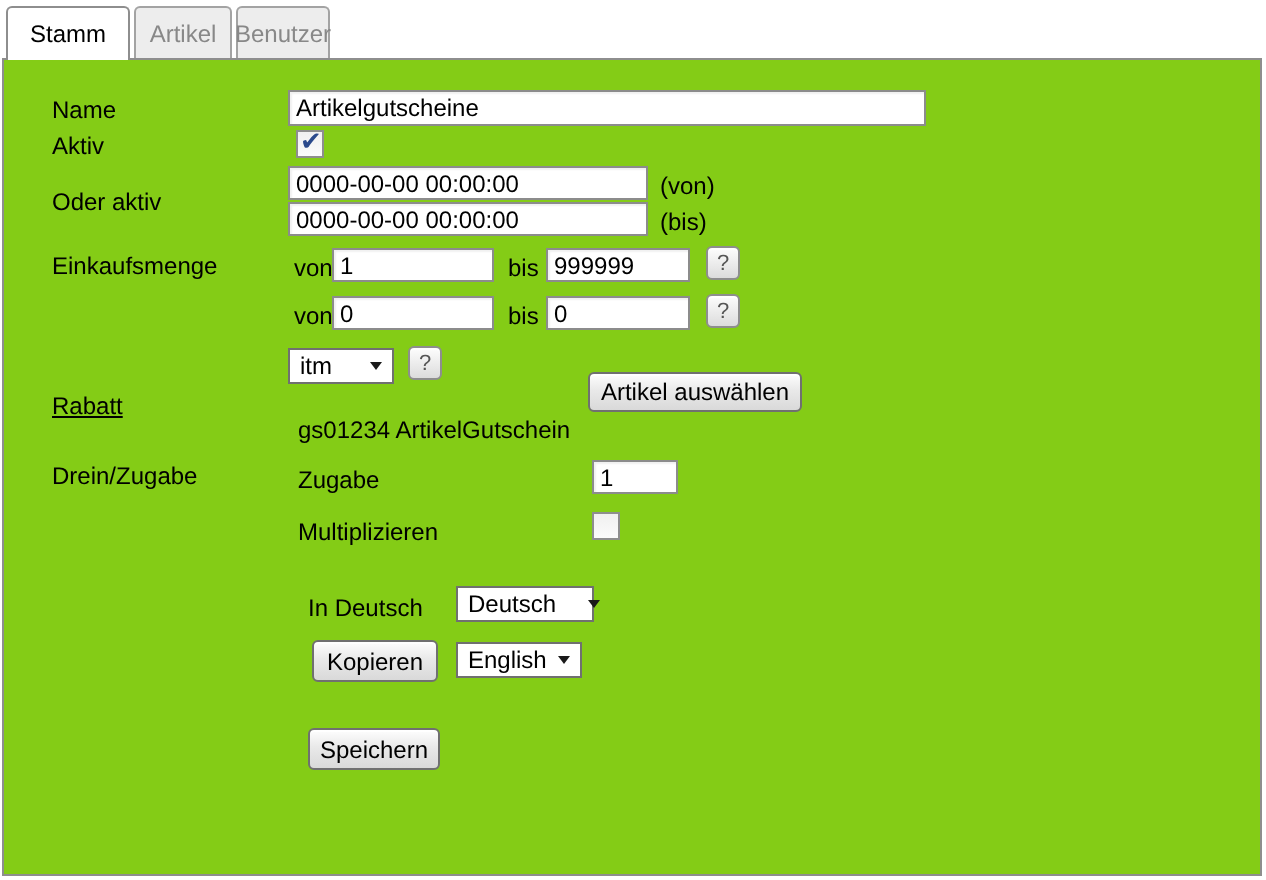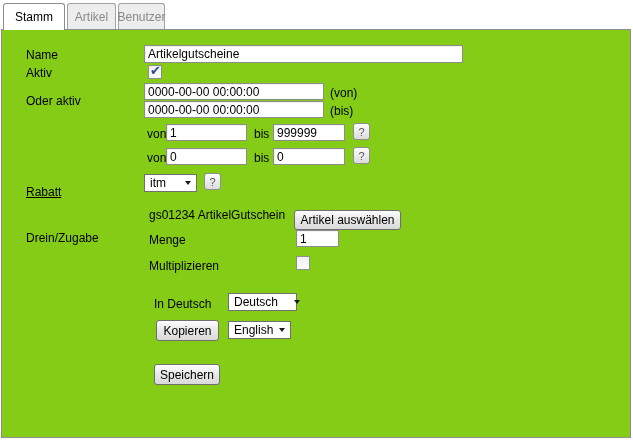--- a/index.html
+++ b/index.html
@@ -65,44 +65,45 @@
     <div class="cb" style="left:146px; top:35px;">
       <span class="check">✔</span>
     </div>
 
     <div class="lbl" style="left:24px; top:64px;">Oder aktiv</div>
     <input class="tb" type="text" style="left: 142px; top: 53px; width: 180px; height: 17px;" value="0000-00-00 00:00:00">
     <div class="lbl" style="left:328px; top:56px;">(von)</div>
     <input class="tb" type="text" style="left: 142px; top: 71px; width: 180px; height: 17px;" value="0000-00-00 00:00:00">
     <div class="lbl" style="left:328px; top:74px;">(bis)</div>
 
+    <div class="lbl" style="left:24px; top:96px;">Einkaufsmenge</div>
     <div class="lbl" style="left:145px; top:97px;">von</div>
     <input class="tb" type="text" style="left: 164px; top: 94px; width: 81px; height: 17px;" value="1">
     <div class="lbl" style="left:252px; top:97px;">bis</div>
     <input class="tb" type="text" style="left: 271px; top: 94px; width: 72px; height: 17px;" value="999999">
     <div class="helpbtn" style="left:351px; top:93px;">?</div>
 
     <div class="lbl" style="left:145px; top:121px;">von</div>
     <input class="tb" type="text" style="left: 164px; top: 118px; width: 81px; height: 17px;" value="0">
     <div class="lbl" style="left:252px; top:121px;">bis</div>
     <input class="tb" type="text" style="left: 271px; top: 118px; width: 72px; height: 17px;" value="0">
     <div class="helpbtn" style="left:351px; top:117px;">?</div>
 
-    <div class="lbl" style="left:24px; top:155px;text-decoration:underline;">Rabatt</div>
+    <div class="lbl" style="left:24px; top:166px;text-decoration:underline;">Rabatt</div>
     <div class="sel" style="left:142px; top:144px; width:53px;">
       <span>itm</span>
       <span class="arrow"></span>
     </div>
     <div class="helpbtn" style="left:202px; top:143px;">?</div>
 
     <div class="lbl" style="left:147px; top:178px;">gs01234 ArtikelGutschein</div>
-    <div class="btn" style="left:292px; top:180px; width:107px; height:20px;">Artikel auswählen</div>
+    <div class="btn" style="left:292px; top:156px; width:107px; height:20px;">Artikel auswählen</div>
 
     <div class="lbl" style="left:24px; top:201px;">Drein/Zugabe</div>
-    <div class="lbl" style="left:147px; top:203px;">Menge</div>
+    <div class="lbl" style="left:147px; top:203px;">Zugabe</div>
     <input class="tb" type="text" style="left: 294px; top: 200px; width: 43px; height: 17px;" value="1">
     <div class="lbl" style="left:147px; top:229px;">Multiplizieren</div>
     <div class="cb" style="left:294px; top:226px;">
       <span class="check"></span>
     </div>
 
     <div class="lbl" style="left:152px; top:267px;">In Deutsch</div>
     <div class="sel" style="left:226px; top:263px; width:69px;gap:10px;">
       <span>Deutsch</span>
       <span class="arrow"></span>

